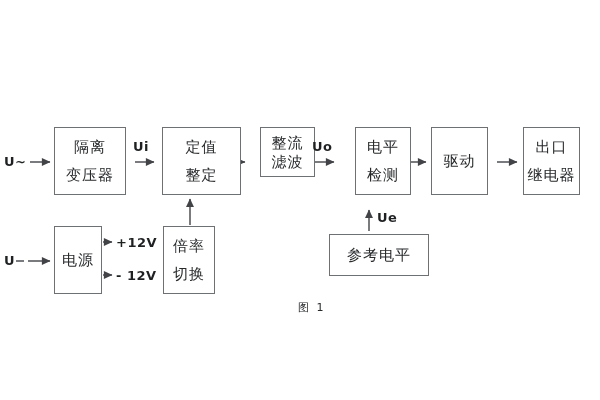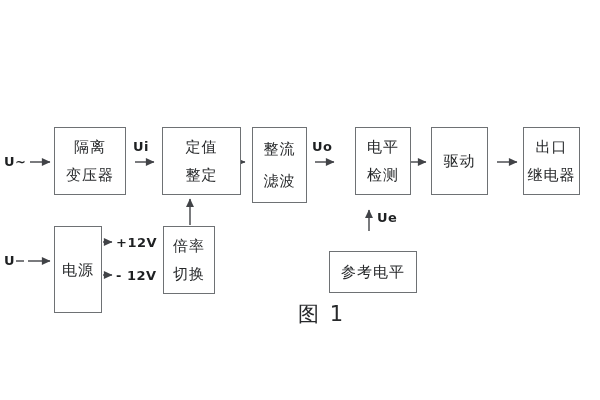--- a/index.html
+++ b/index.html
@@ -14,21 +14,21 @@
     display:flex; flex-direction:column; align-items:center; justify-content:space-around;
     color:#27292b; font-size:15px; letter-spacing:1px; line-height:18px;
     padding:5px 0;
   }
   .block.single { justify-content:center; }
   .siglabel {
     position:absolute; font-size:13px; font-weight:bold; color:#1e2022;
     letter-spacing:0.5px; line-height:16px; white-space:nowrap;
   }
   .caption {
-    position:absolute; left:298px; top:261px; font-size:21px; color:#27292b;
+    position:absolute; left:298px; top:261px; font-size:11px; color:#27292b;
     letter-spacing:2px;
   }
 </style>
 </head>
 <body>
 
 <div class="stage">
 
   <svg class="wires" width="600" height="400">
     <defs>
@@ -53,44 +53,44 @@
   </svg>
 
   <div class="block" style="left:54px;  top:88px; width:72px; height:68px">
     <span>隔离</span>
     <span>变压器</span>
   </div>
   <div class="block" style="left:162px; top:88px; width:79px; height:68px">
     <span>定值</span>
     <span>整定</span>
   </div>
-  <div class="block" style="left:252px; top:88px; width:55px; height:76px">
+  <div class="block" style="left:260px; top:88px; width:55px; height:50px">
     <span>整流</span>
     <span>滤波</span>
   </div>
   <div class="block" style="left:355px; top:88px; width:56px; height:68px">
     <span>电平</span>
     <span>检测</span>
   </div>
   <div class="block single" style="left:431px; top:88px; width:57px; height:68px">
     <span>驱动</span>
   </div>
   <div class="block" style="left:523px; top:88px; width:57px; height:68px">
     <span>出口</span>
     <span>继电器</span>
   </div>
 
-  <div class="block single" style="left:54px; top:187px; width:48px; height:87px">
+  <div class="block single" style="left:54px; top:187px; width:48px; height:68px">
     <span>电源</span>
   </div>
   <div class="block" style="left:163px; top:187px; width:52px; height:68px">
     <span>倍率</span>
     <span>切换</span>
   </div>
-  <div class="block single" style="left:329px; top:212px; width:88px; height:42px">
+  <div class="block single" style="left:329px; top:195px; width:100px; height:42px">
     <span>参考电平</span>
   </div>
 
   <div class="siglabel" style="left:4px;   top:115px">U~</div>
   <div class="siglabel" style="left:133px; top:100px">Ui</div>
   <div class="siglabel" style="left:312px; top:100px">Uo</div>
   <div class="siglabel" style="left:4px;   top:214px">U</div>
   <div class="siglabel" style="left:116px; top:196px">+12V</div>
   <div class="siglabel" style="left:116px; top:229px">- 12V</div>
   <div class="siglabel" style="left:377px; top:171px">Ue</div>

